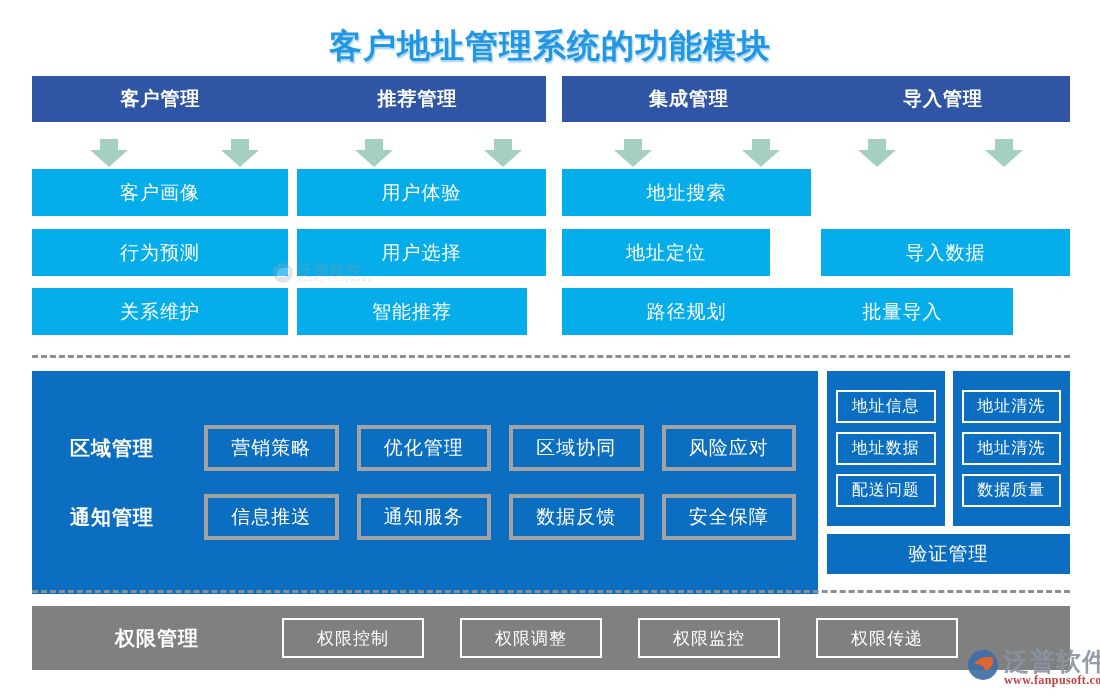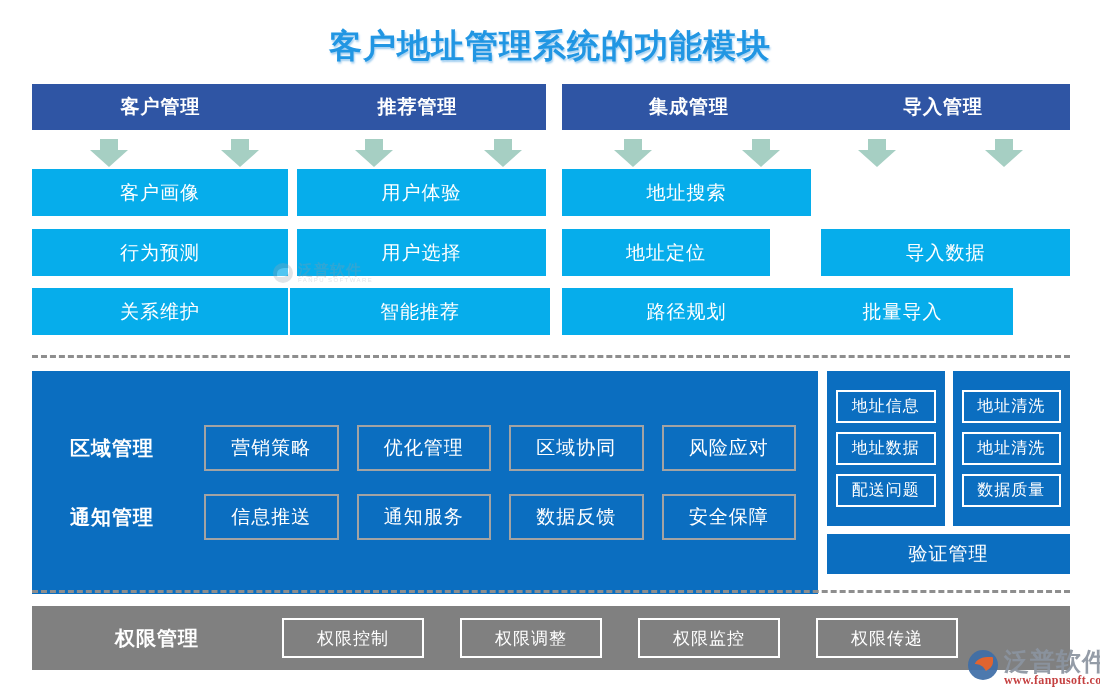--- a/index.html
+++ b/index.html
@@ -30,21 +30,21 @@
     font-size: 33px;
     font-weight: bold;
     color: #2196e3;
     letter-spacing: 1px;
     text-shadow: 1px 2px 2px rgba(130, 190, 235, 0.75);
   }
 
   
   .hdr {
     position: absolute;
-    top: 84px;
+    top: 76px;
     height: 46px;
     background: #2f55a4;
     display: flex;
     align-items: center;
   }
   .hdr-left  { left: 32px;  width: 514px; }
   .hdr-right { left: 562px; width: 508px; }
   .hdr-cell {
     flex: 1 1 0;
     text-align: center;
@@ -139,21 +139,21 @@
     gap: 23px;
     padding-right: 22px;
   }
   .mid-row {
     display: flex;
     gap: 18px;
   }
   .mid-box {
     flex: 1 1 0;
     height: 46px;
-    border: 2px solid #a3a3a3;
+    border: 4px solid #a3a3a3;
     color: #ffffff;
     font-size: 19px;
     display: flex;
     align-items: center;
     justify-content: center;
     letter-spacing: 1px;
     box-sizing: border-box;
   }
 
   
@@ -378,21 +378,21 @@
       <div class="shaft"></div>
       <div class="head"></div>
     </div>
 
   <div class="cyan" style="left:32px;top:169px;width:256px">客户画像</div>
   <div class="cyan" style="left:32px;top:229px;width:256px">行为预测</div>
   <div class="cyan" style="left:32px;top:288px;width:256px">关系维护</div>
 
   <div class="cyan" style="left:297px;top:169px;width:249px">用户体验</div>
   <div class="cyan" style="left:297px;top:229px;width:249px">用户选择</div>
-  <div class="cyan" style="left:290px;top:288px;width:260px">智能推荐</div>
+  <div class="cyan" style="left:297px;top:288px;width:230px">智能推荐</div>
 
   <div class="cyan" style="left:562px;top:169px;width:249px">地址搜索</div>
   <div class="cyan" style="left:562px;top:229px;width:208px">地址定位</div>
   <div class="cyan" style="left:562px;top:288px;width:249px">路径规划</div>
 
   <div class="cyan" style="left:821px;top:229px;width:249px">导入数据</div>
   <div class="cyan" style="left:792px;top:288px;width:221px">批量导入</div>
 
   <div class="watermark">
     <div class="wm-mark"></div>

